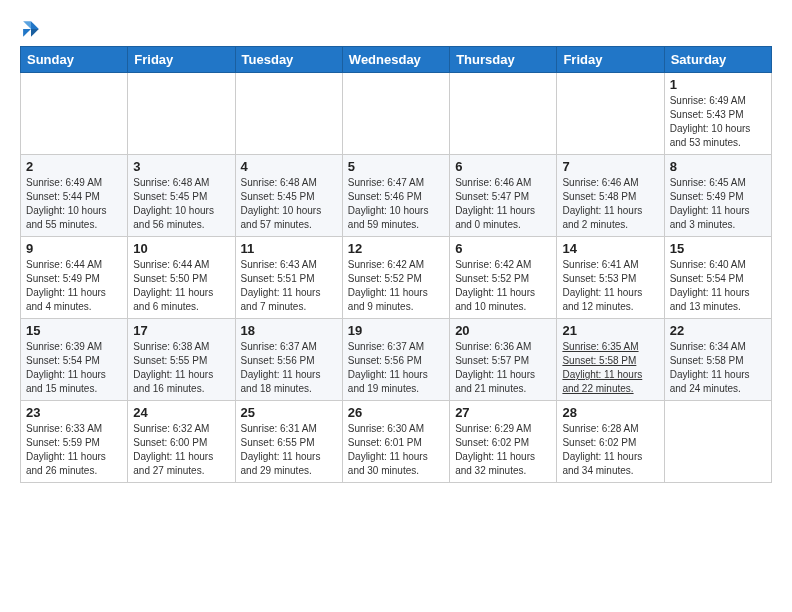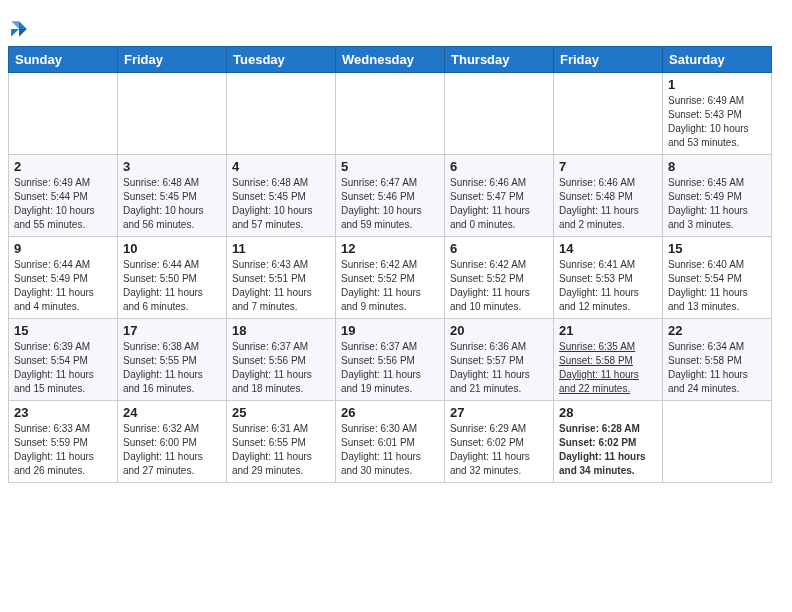--- a/index.html
+++ b/index.html
@@ -6,21 +6,21 @@
     body {
       font-family: Arial, sans-serif;
       background: #fff;
       width: 792px;
       min-height: 612px;
       padding: 0;
     }
     .page {
       width: 792px;
       background: #fff;
-      padding: 18px 20px 14px 8px;
+      padding: 18px 20px 14px 20px;
     }
     .header {
       display: flex;
       justify-content: space-between;
       align-items: flex-start;
       margin-bottom: 6px;
     }
     .logo {
       display: flex;
       align-items: center;
@@ -311,21 +311,21 @@
 Daylight: 11 hours and 30 minutes.</div>
           </td>
           <td>
             <span class="day-num">27</span>
             <div class="day-info" style="white-space: pre-line;">Sunrise: 6:29 AM
 Sunset: 6:02 PM
 Daylight: 11 hours and 32 minutes.</div>
           </td>
           <td>
             <span class="day-num">28</span>
-            <div class="day-info" style="white-space: pre-line; font-weight: bold;">Sunrise: 6:28 AM
+            <div class="day-info" style="white-space: pre-line;">Sunrise: 6:28 AM
 Sunset: 6:02 PM
 Daylight: 11 hours and 34 minutes.</div>
           </td>
           <td class="empty-cell"></td>
         </tr>
       </tbody>
   </table>
 </div>
 
 </body></html>

